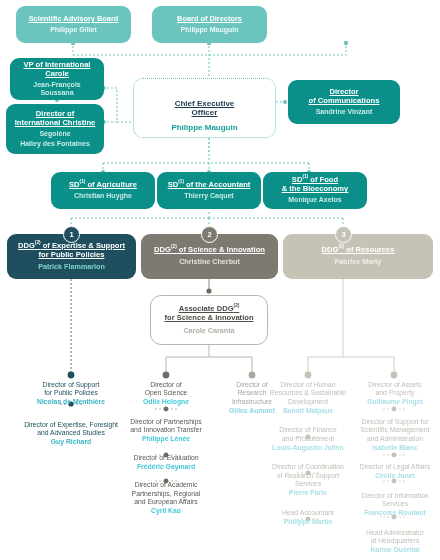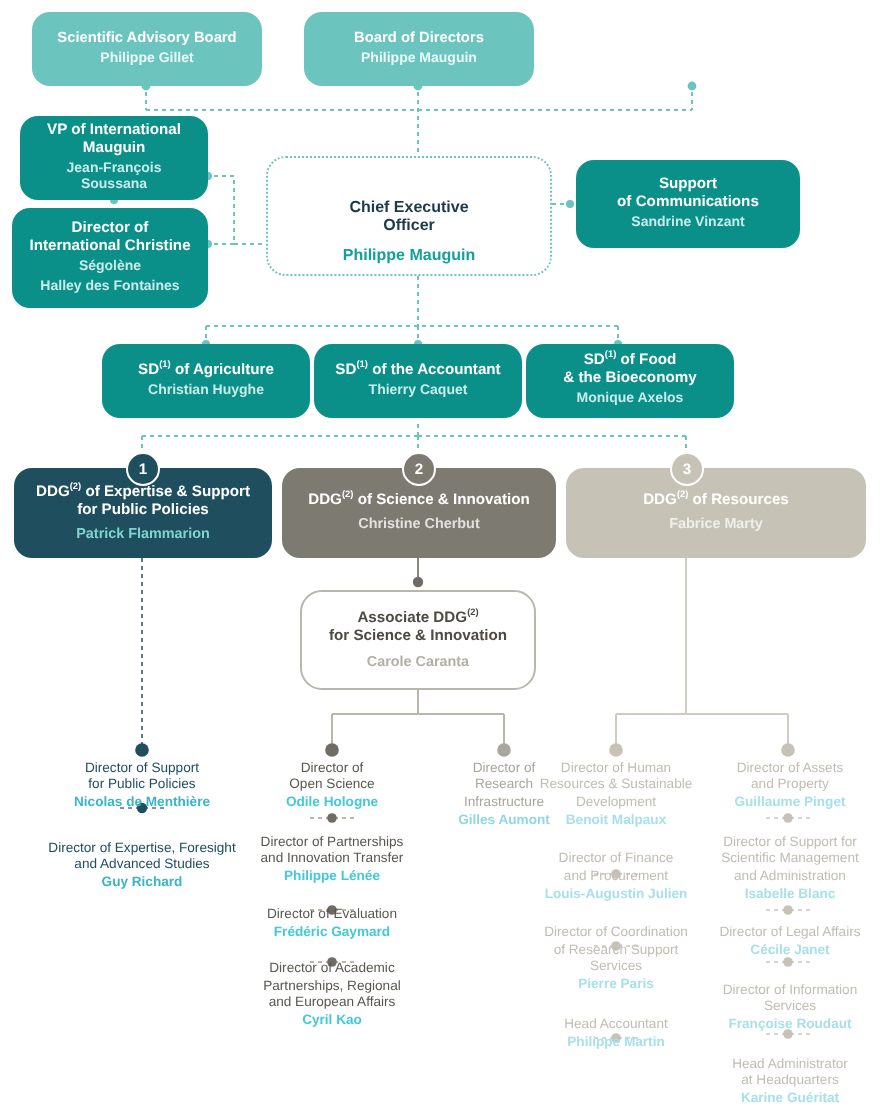--- a/index.html
+++ b/index.html
@@ -18,21 +18,21 @@
   .box{
     position:absolute;
     border-radius:9px;
     box-sizing:border-box;
     display:flex;flex-direction:column;
     align-items:center;justify-content:center;
     text-align:center;
     padding:5px 6px;
     line-height:1.18;
   }
-  .box .title{font-weight:bold;}
+  .box .title{font-weight:bold;text-decoration:underline;}
   .box .person{font-weight:bold;}
 
   .teal-light{background:#6cc4bf;}
   .teal-light .title{color:#ffffff;font-size:7.4px;}
   .teal-light .person{color:#eafaf8;font-size:7px;font-weight:bold;margin-top:2px;}
 
   .teal-dark{background:#0b8f89;}
   .teal-dark .title{color:#ffffff;font-size:7.6px;}
   .teal-dark .person{color:#c7ece9;font-size:7px;font-weight:bold;margin-top:2px;}
 
@@ -219,39 +219,39 @@
   </div>
 
   <div class="box teal-light" style="left:152px;top:6px;width:115px;height:37px;">
     <div class="title">Board of Directors</div>
     <div class="person">Philippe Mauguin</div>
   </div>
 
 
   <div class="box teal-dark" style="left:10px;top:58px;width:94px;height:42px;">
     <div class="title">VP of International</div>
-    <div class="title">Mauguin</div>
+    <div class="title">Carole</div>
     <div class="person">Jean-François Soussana</div>
   </div>
 
   <div class="box teal-dark" style="left:6px;top:104px;width:98px;height:50px;">
     <div class="title">Director of</div>
     <div class="title">International Christine</div>
     <div class="person">Ségolène</div>
     <div class="person">Halley des Fontaines</div>
   </div>
 
   <div class="box ceo" style="left:133px;top:78px;width:143px;height:60px;justify-content:flex-end;">
     <div class="title">Chief Executive</div>
     <div class="title">Officer</div>
     <div class="person">Philippe Mauguin</div>
   </div>
 
   <div class="box teal-dark" style="left:288px;top:80px;width:112px;height:44px;">
-    <div class="title">Support</div>
+    <div class="title">Director</div>
     <div class="title">of Communications</div>
     <div class="person">Sandrine Vinzant</div>
   </div>
 
   <div class="box teal-dark" style="left:51px;top:172px;width:104px;height:37px;">
     <div class="title">
       <span>SD</span><sup>(1)</sup><span> of Agriculture</span>
     </div>
     <div class="person">Christian Huyghe</div>
   </div>

